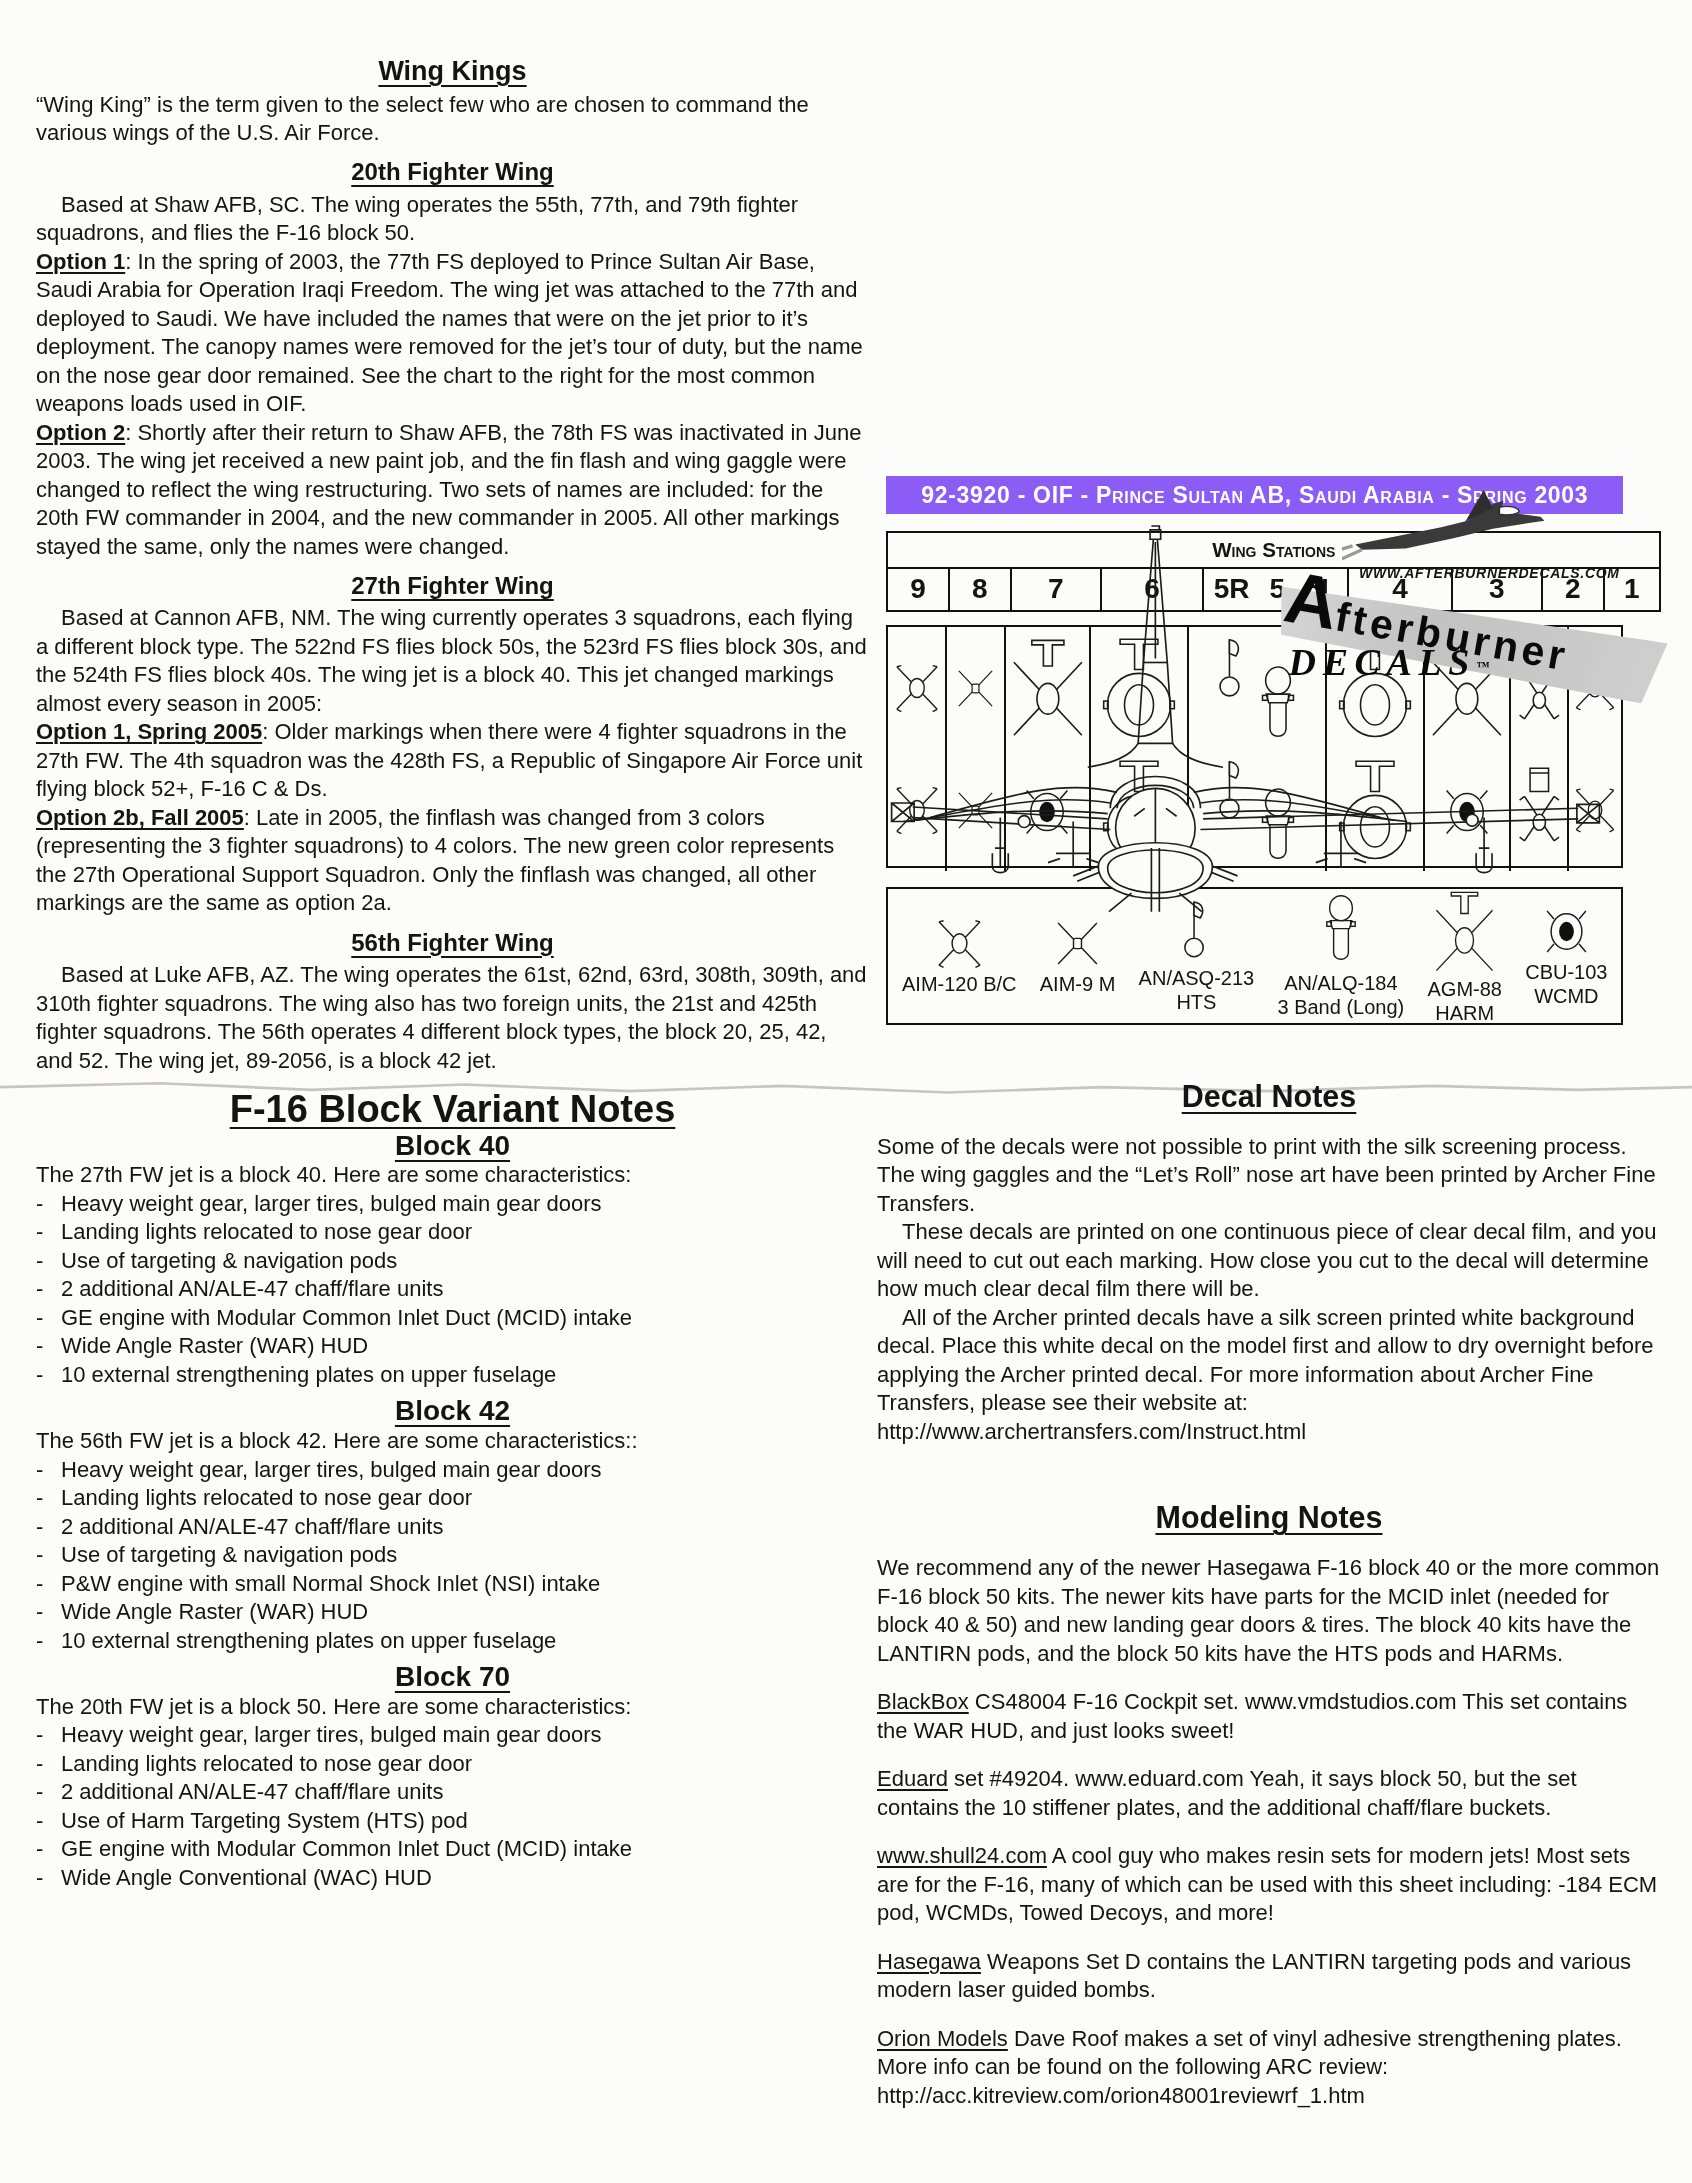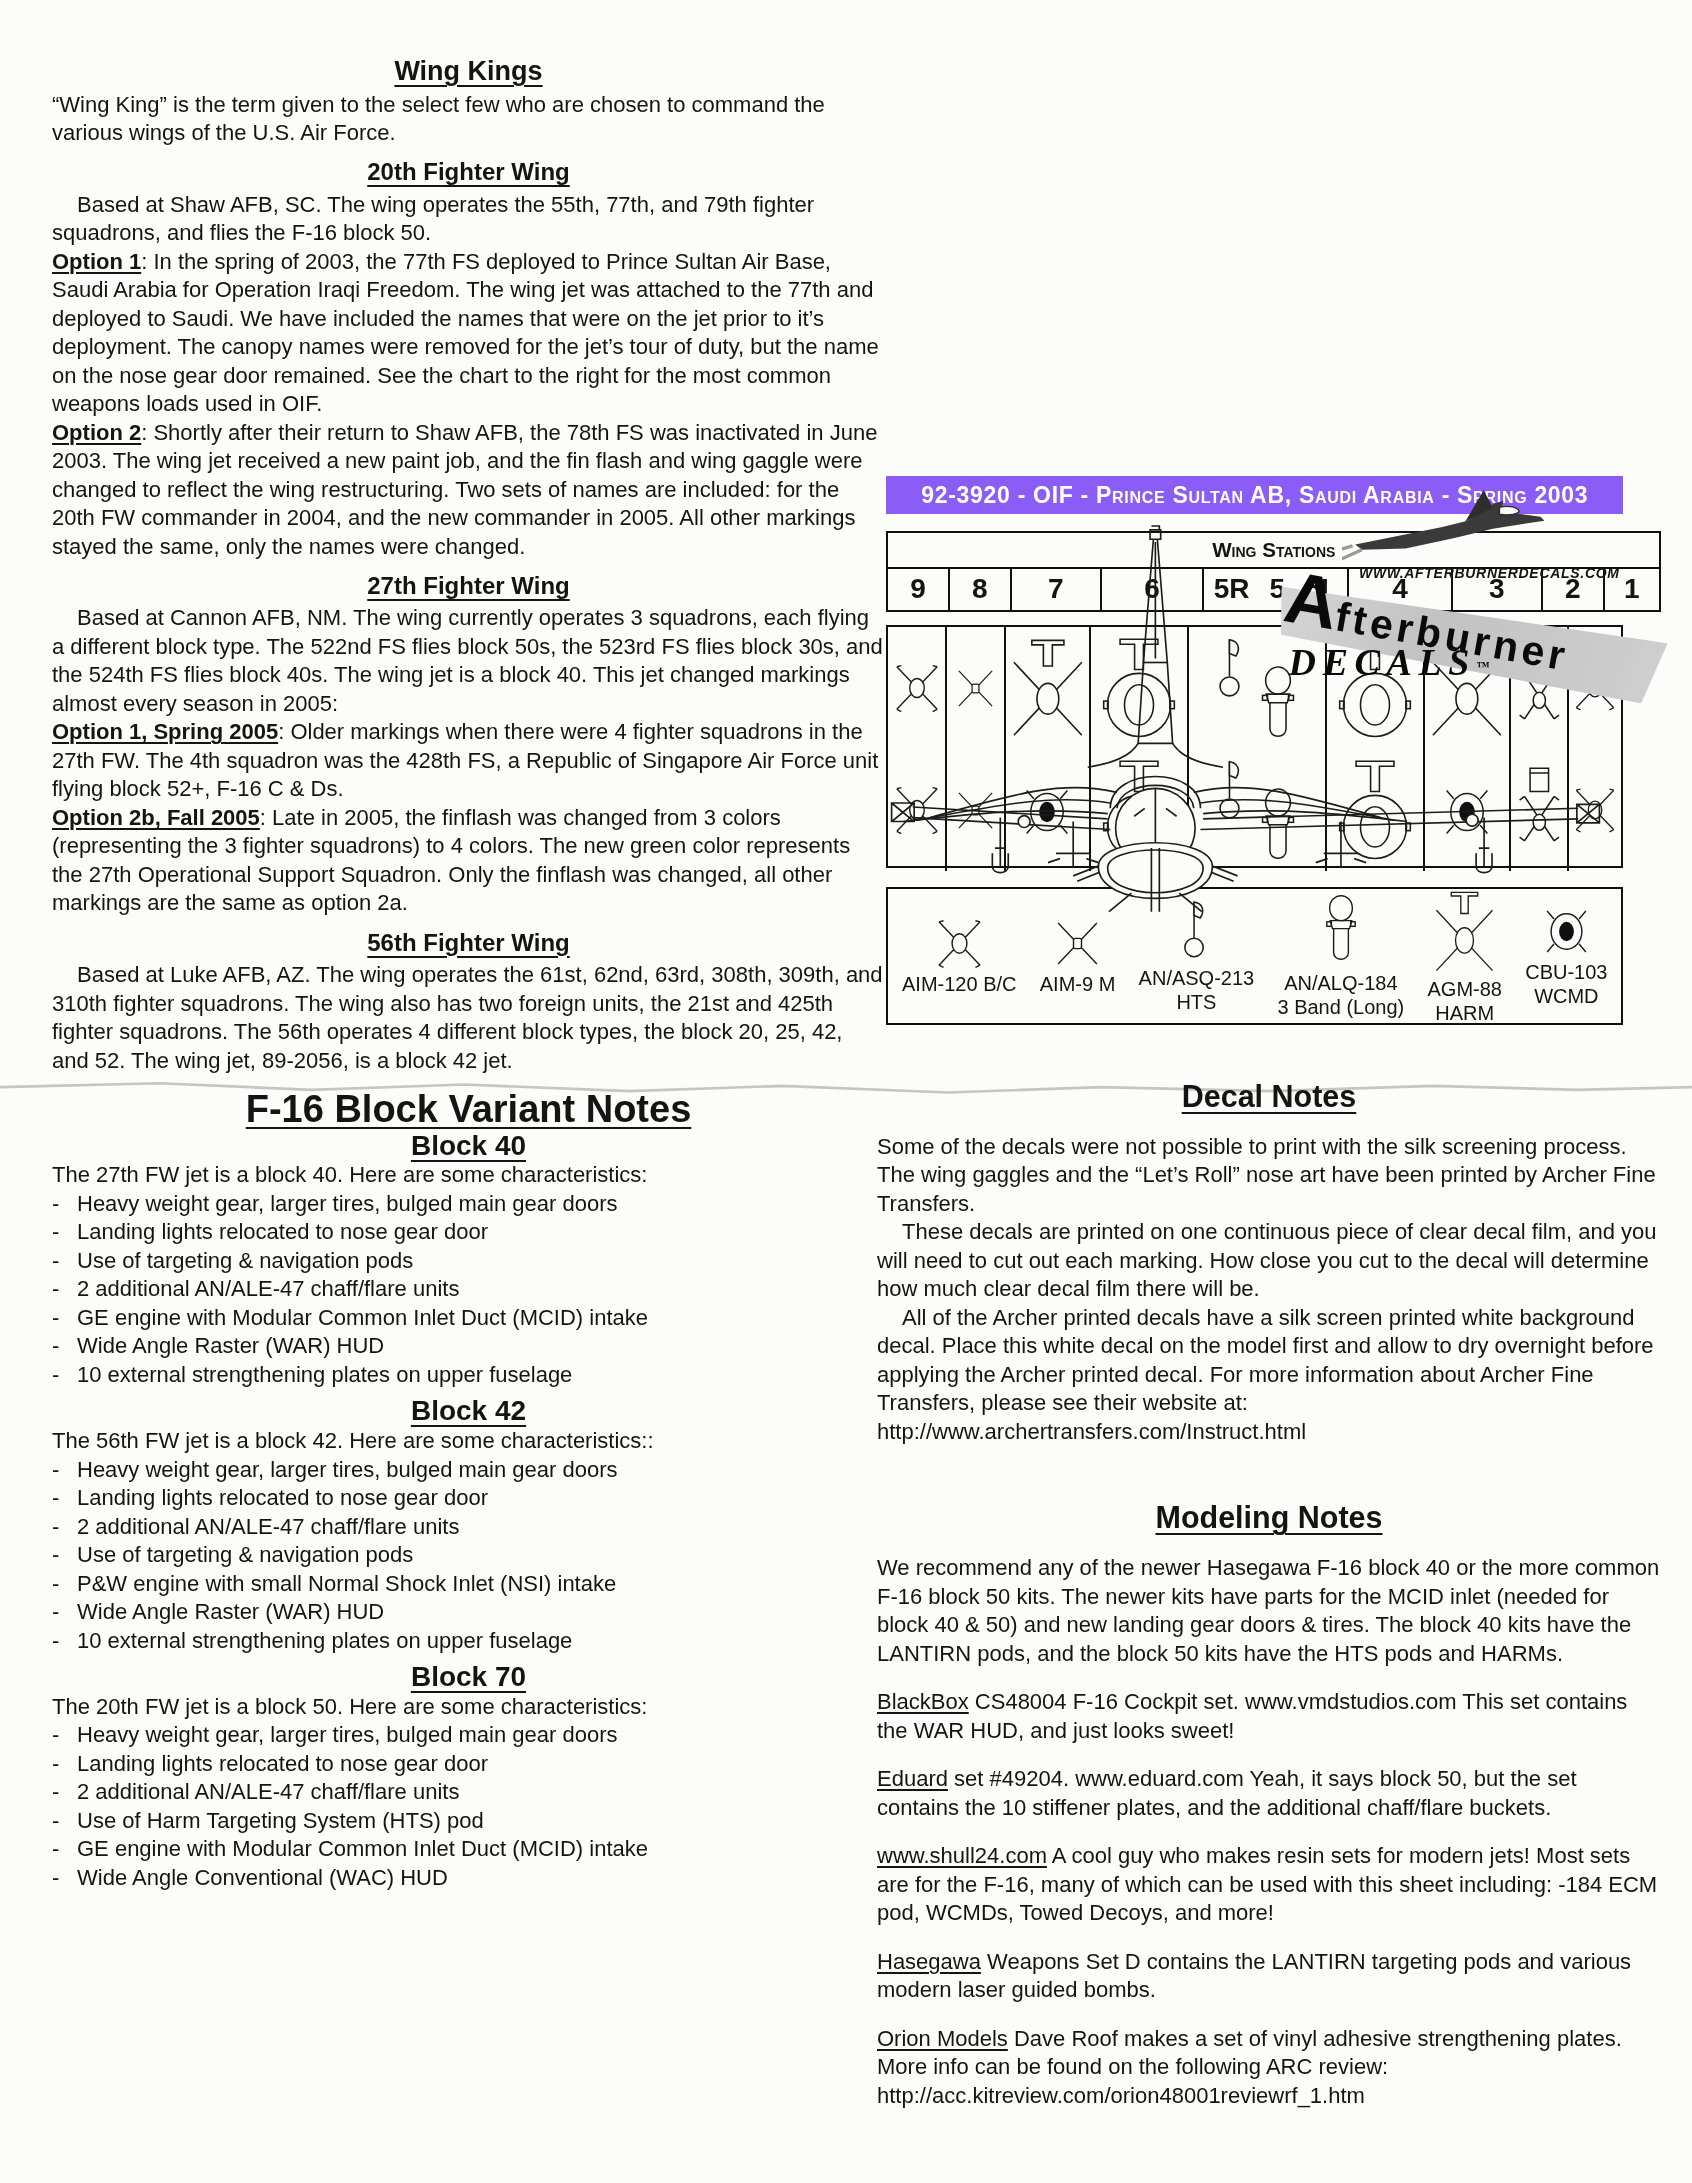--- a/index.html
+++ b/index.html
@@ -13,21 +13,21 @@
   }
   
   .body-text{font-size:22px;line-height:28.5px;}
   p{margin:0;}
   .indent{text-indent:25px;}
   .lead{font-weight:bold;text-decoration:underline;text-underline-offset:3.3px;text-decoration-thickness:2px;}
   .lead-url{text-decoration:underline;text-underline-offset:3.3px;text-decoration-thickness:2px;}
   .h-title{font-weight:bold;}
   .uline{text-decoration:underline;text-underline-offset:4.6px;text-decoration-thickness:2px;}
   
-  .col-left{position:absolute;left:52px;top:57px;width:833px;}
+  .col-left{position:absolute;left:36px;top:57px;width:833px;}
   .col-right{position:absolute;left:877px;top:37px;width:784px;}
   .col-left h1{font-size:27px;margin:0 0 5.3px 0;text-align:center;}
   .col-left h2{font-size:24px;margin:10.6px 0 4px 0;text-align:center;}
   .col-left h3{font-size:38px;margin:20px 0 1.3px 0;text-align:center;}
   .col-left h4{font-size:28px;margin:8px 0 1.3px 0;text-align:center;}
   .li{display:grid;grid-template-columns:25px 1fr;}
   
   .crease{position:absolute;left:0;top:1074px;width:1692px;height:29px;pointer-events:none;}
   
   .logo{position:absolute;top:5.3px;right:4px;width:375px;height:219px;}

